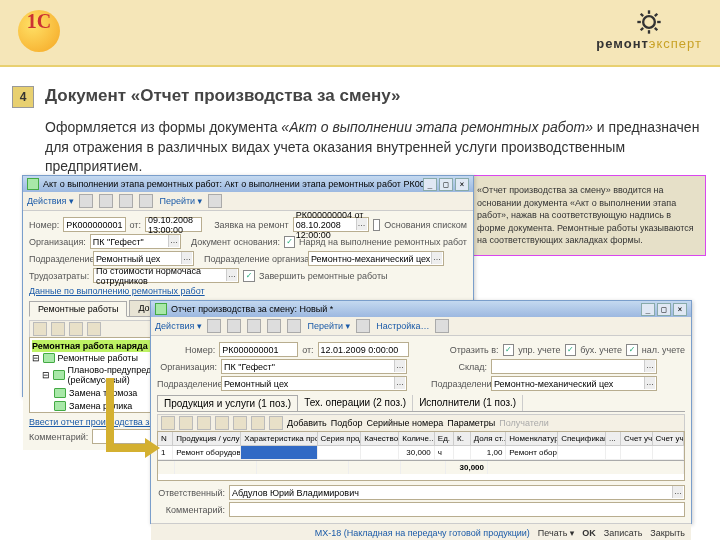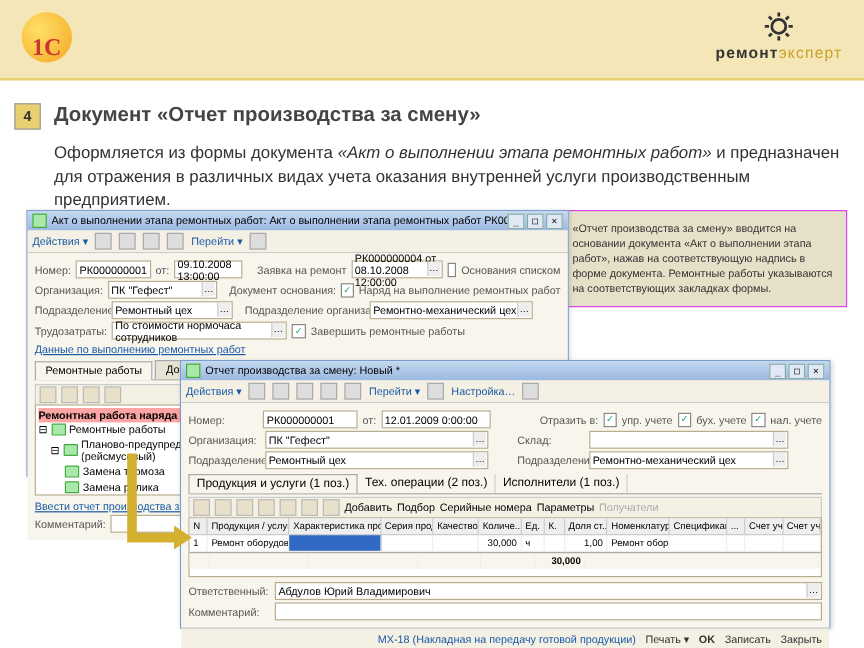--- a/index.html
+++ b/index.html
@@ -1,18 +1,18 @@
 <!DOCTYPE html>
 <html><head>
 <meta charset="utf-8">
 <style>
 body { margin:0; font-family:Arial,sans-serif; font-size:9px; width:720px; height:540px; background:#fff; position:relative; overflow:hidden; }
 .yellow-band { position:absolute; top:0; left:0; right:0; height:65px; background:#f5e6b8; border-bottom:2px solid #e8d070; }
 .logo1c { position:absolute; top:10px; left:18px; width:42px; height:42px; }
-.logo1c .circ { width:42px; height:42px; border-radius:50%; background:radial-gradient(circle at 35% 35%,#ffe066,#f5a623); display:flex; align-items:flex-end; justify-content:center; }
+.logo1c .circ { width:42px; height:42px; border-radius:50%; background:radial-gradient(circle at 35% 35%,#ffe066,#f5a623); display:flex; align-items:flex-start; justify-content:center; }
 .logo1c .txt { color:#c33; font-weight:bold; font-size:20px; font-family:Georgia,serif; }
 .logo-re { position:absolute; top:8px; right:18px; text-align:center; }
 .logo-re .gear { width:28px; height:28px; margin:0 auto; }
 .logo-re .gear svg { width:28px; height:28px; }
 .logo-re .t1 { color:#333; font-size:13px; font-weight:bold; letter-spacing:1px; }
 .logo-re .t2 { color:#c9a227; font-size:13px; letter-spacing:1px; }
 .page-num { position:absolute; top:86px; left:12px; width:20px; height:20px; background:#e8d070; border:1px solid #999; display:flex; align-items:center; justify-content:center; font-size:12px; font-weight:bold; color:#333; }
 .page-title { position:absolute; top:86px; left:45px; font-size:17px; font-weight:bold; color:#444; }
 .intro { position:absolute; top:118px; left:45px; right:20px; font-size:14px; color:#333; line-height:1.4; }
 .intro .em { font-style:italic; }
@@ -20,21 +20,21 @@
 .win { position:absolute; background:#eee; border:1px solid #7a9ecb; box-shadow:1px 1px 4px rgba(0,0,0,.2); }
 .win .titlebar { background:linear-gradient(#c4d9f0,#9cb8e0); height:16px; display:flex; align-items:center; padding:0 4px; font-size:9px; color:#000; }
 .win .titlebar .ticon { width:10px; height:10px; background:#a8e8a8; border:1px solid #4a4; margin-right:4px; }
 .win .titlebar .ctrls { margin-left:auto; display:flex; gap:2px; }
 .win .titlebar .ctrls span { width:12px; height:11px; background:#e0e8f4; border:1px solid #8aa; display:flex; align-items:center; justify-content:center; font-size:8px; font-family:monospace; cursor:pointer; }
 .win .toolbar { background:#f4f0e4; border-bottom:1px solid #ccc; height:18px; display:flex; align-items:center; padding:0 4px; gap:6px; font-size:9px; }
 .win .toolbar .btn { cursor:pointer; color:#1a5aa8; }
 .win .toolbar .ico { width:12px; height:12px; background:#ddd; border:1px solid #aaa; cursor:pointer; }
 .win .body { background:#f8f6ec; padding:4px 6px; }
 .row { display:flex; align-items:center; gap:4px; margin:2px 0; }
-.lbl { color:#555; font-size:9px; white-space:nowrap; }
+.lbl { color:#555; font-size:9px; white-space:nowrap;text-align:right; }
 .inp { background:#fff; border:1px solid #b8ad8f; height:13px; padding:0 2px; font-size:9px; display:flex; align-items:center; }
 .sel { background:#fff; border:1px solid #b8ad8f; height:13px; padding:0 2px; font-size:9px; display:flex; align-items:center; position:relative; }
 .sel::after { content:"…"; position:absolute; right:1px; top:0; width:10px; text-align:center; background:#eee; border-left:1px solid #ccc; height:12px; line-height:12px; font-size:8px; }
 .chk { width:10px; height:10px; border:1px solid #888; background:#fff; display:inline-flex; align-items:center; justify-content:center; font-size:8px; color:#2a7; }
 .tabs { display:flex; border-bottom:1px solid #aaa; margin-top:4px; }
 .tab { padding:2px 8px; font-size:9px; background:#e8e4d4; border:1px solid #aaa; border-bottom:none; margin-right:2px; cursor:pointer; }
 .tab.active { background:#f8f6ec; border-bottom:1px solid #f8f6ec; position:relative; top:1px; }
 .tree { background:#fff; border:1px solid #b8ad8f; padding:2px; font-size:9px; }
 .tree .item { display:flex; align-items:center; gap:3px; padding:1px 0; }
 .tree .i1 { padding-left:10px; }
@@ -156,21 +156,21 @@
     </div>
     <div style="display:flex;gap:4px;margin-top:3px;">
       <div style="flex:0 0 195px;">
         <div class="subtoolbar">
           <span class="sico"></span>
           <span class="sico"></span>
           <span class="sico"></span>
           <span class="sico"></span>
         </div>
         <div class="tree" style="height:70px;overflow:hidden;">
-          <div class="item" style="background:#fca5a5;font-weight:bold;">
+          <div class="item" style="background:#bef264;font-weight:bold;">
               <span>Ремонтная работа наряда</span>
             </div>
           <div class="item">
               <span>⊟</span>
               <span class="doticon"></span>
               <span>Ремонтные работы</span>
             </div>
           <div class="item i1">
               <span>⊟</span>
               <span class="doticon"></span>

